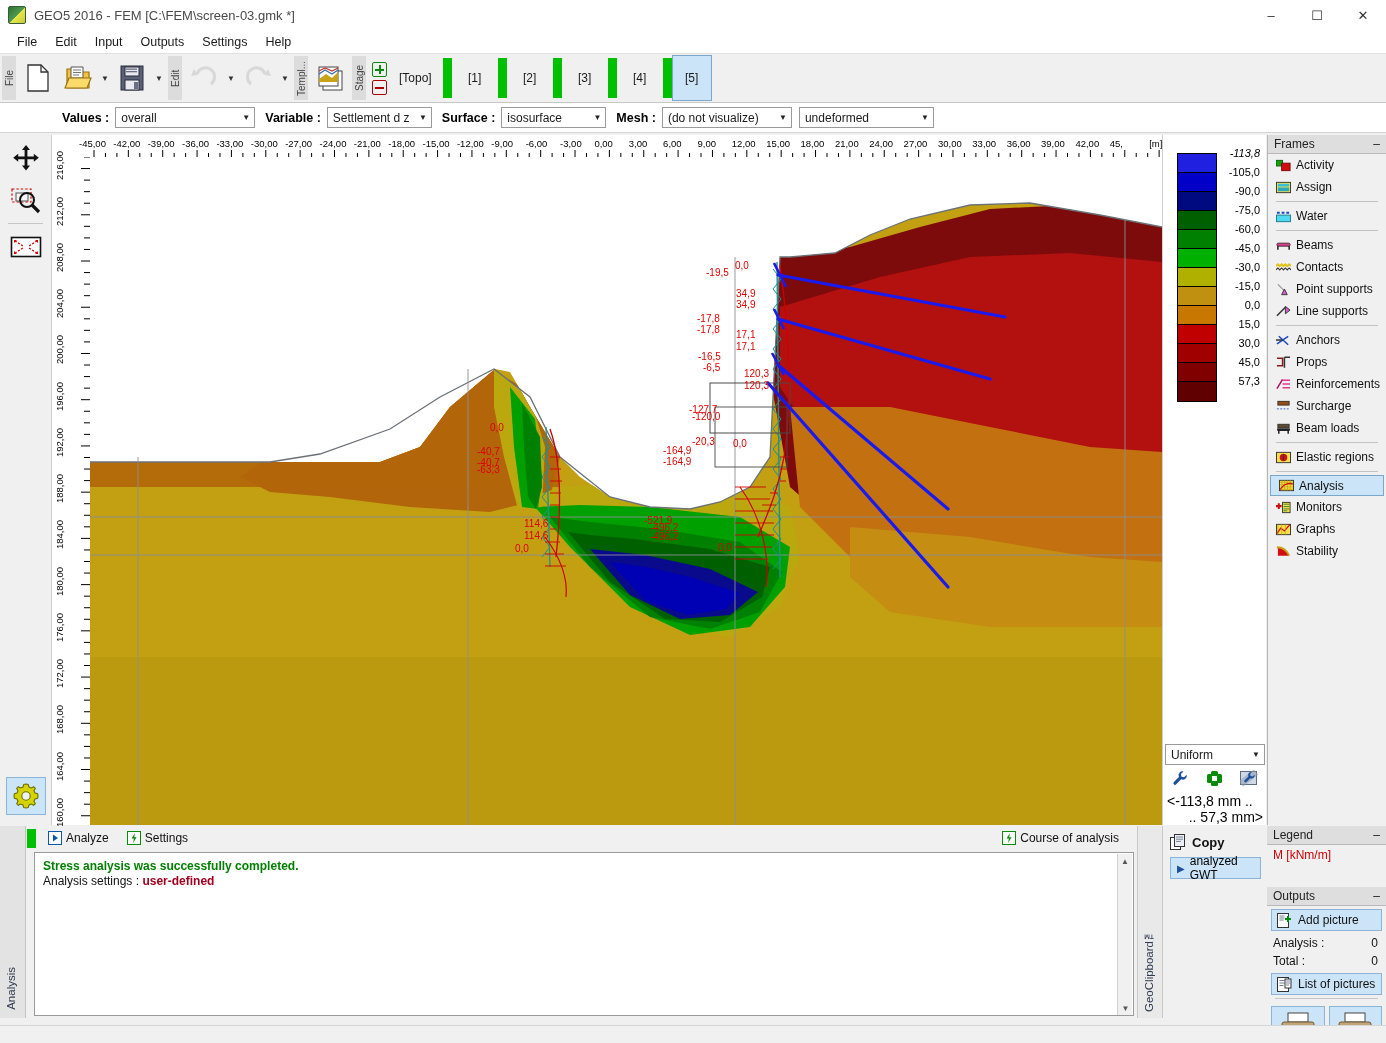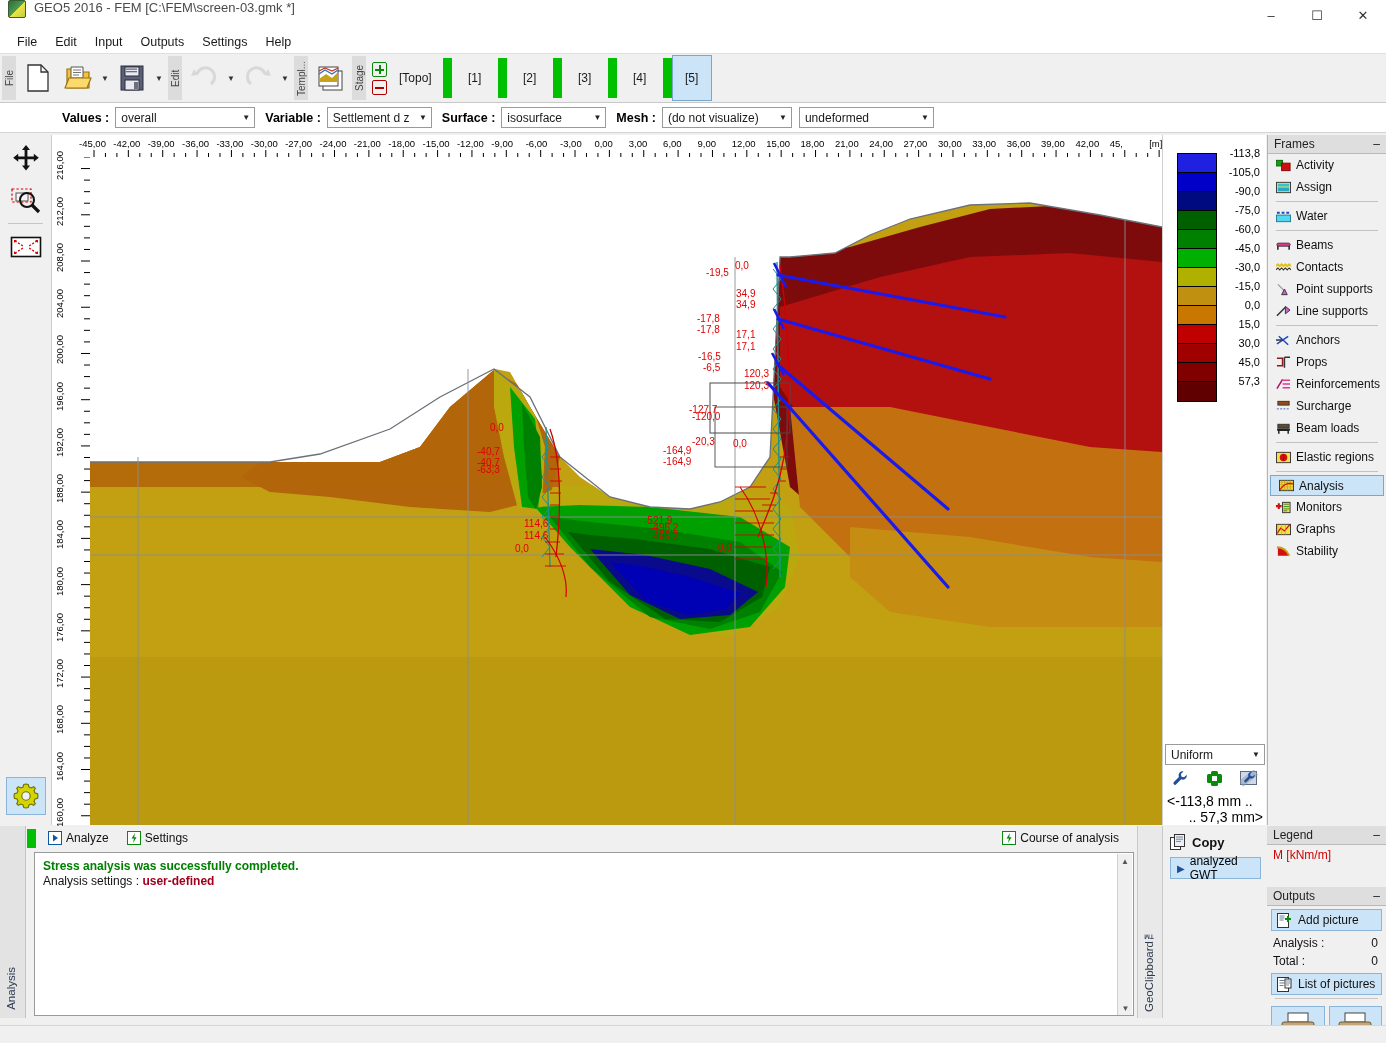--- a/index.html
+++ b/index.html
@@ -8,21 +8,21 @@
     width:1386px; height:1043px;
     font-family:"Liberation Sans", sans-serif;
     font-size:12px;
     background:#f0f0f0;
     overflow:hidden;
     -webkit-font-smoothing:antialiased;
   }
 
   
   #titlebar{
-    height:31px; background:#ffffff; display:flex; align-items:flex-start;
+    height:31px; background:#ffffff; display:flex; align-items:center;
     border-bottom:1px solid #ffffff; position:relative;
   }
   #app-icon{
     width:18px;height:18px;margin-left:8px;margin-right:8px;
     background:linear-gradient(135deg,#2f6f32 0%,#4e9a52 50%,#e8e84a 51%,#c9c93a 100%);
     border:1px solid #355e38;border-radius:2px;flex:none;
   }
   #title-text{ color:#4a4a4a; font-size:13px; }
   #winbtns{ position:absolute; right:0; top:0; display:flex; height:31px; }
   .winbtn{ width:46px; height:31px; display:flex;align-items:center;justify-content:center;
@@ -712,21 +712,21 @@
         <div class="cb-sw" style="background: rgb(0, 176, 0);"></div>
         <div class="cb-sw" style="background: rgb(176, 176, 0);"></div>
         <div class="cb-sw" style="background: rgb(192, 144, 16);"></div>
         <div class="cb-sw" style="background: rgb(200, 120, 0);"></div>
         <div class="cb-sw" style="background: rgb(192, 0, 0);"></div>
         <div class="cb-sw" style="background: rgb(160, 0, 0);"></div>
         <div class="cb-sw" style="background: rgb(128, 0, 0);"></div>
         <div class="cb-sw" style="background: rgb(96, 0, 0);"></div>
       </div>
     <div id="cb-labels">
-        <div class="cb-val" style="top: 12px;">-113,8</div>
+        <div class="cb-val" style="top: 12px; font-style: italic;">-113,8</div>
         <div class="cb-val" style="top: 31px;">-105,0</div>
         <div class="cb-val" style="top: 50px;">-90,0</div>
         <div class="cb-val" style="top: 69px;">-75,0</div>
         <div class="cb-val" style="top: 88px;">-60,0</div>
         <div class="cb-val" style="top: 107px;">-45,0</div>
         <div class="cb-val" style="top: 126px;">-30,0</div>
         <div class="cb-val" style="top: 145px;">-15,0</div>
         <div class="cb-val" style="top: 164px;">0,0</div>
         <div class="cb-val" style="top: 183px;">15,0</div>
         <div class="cb-val" style="top: 202px;">30,0</div>

